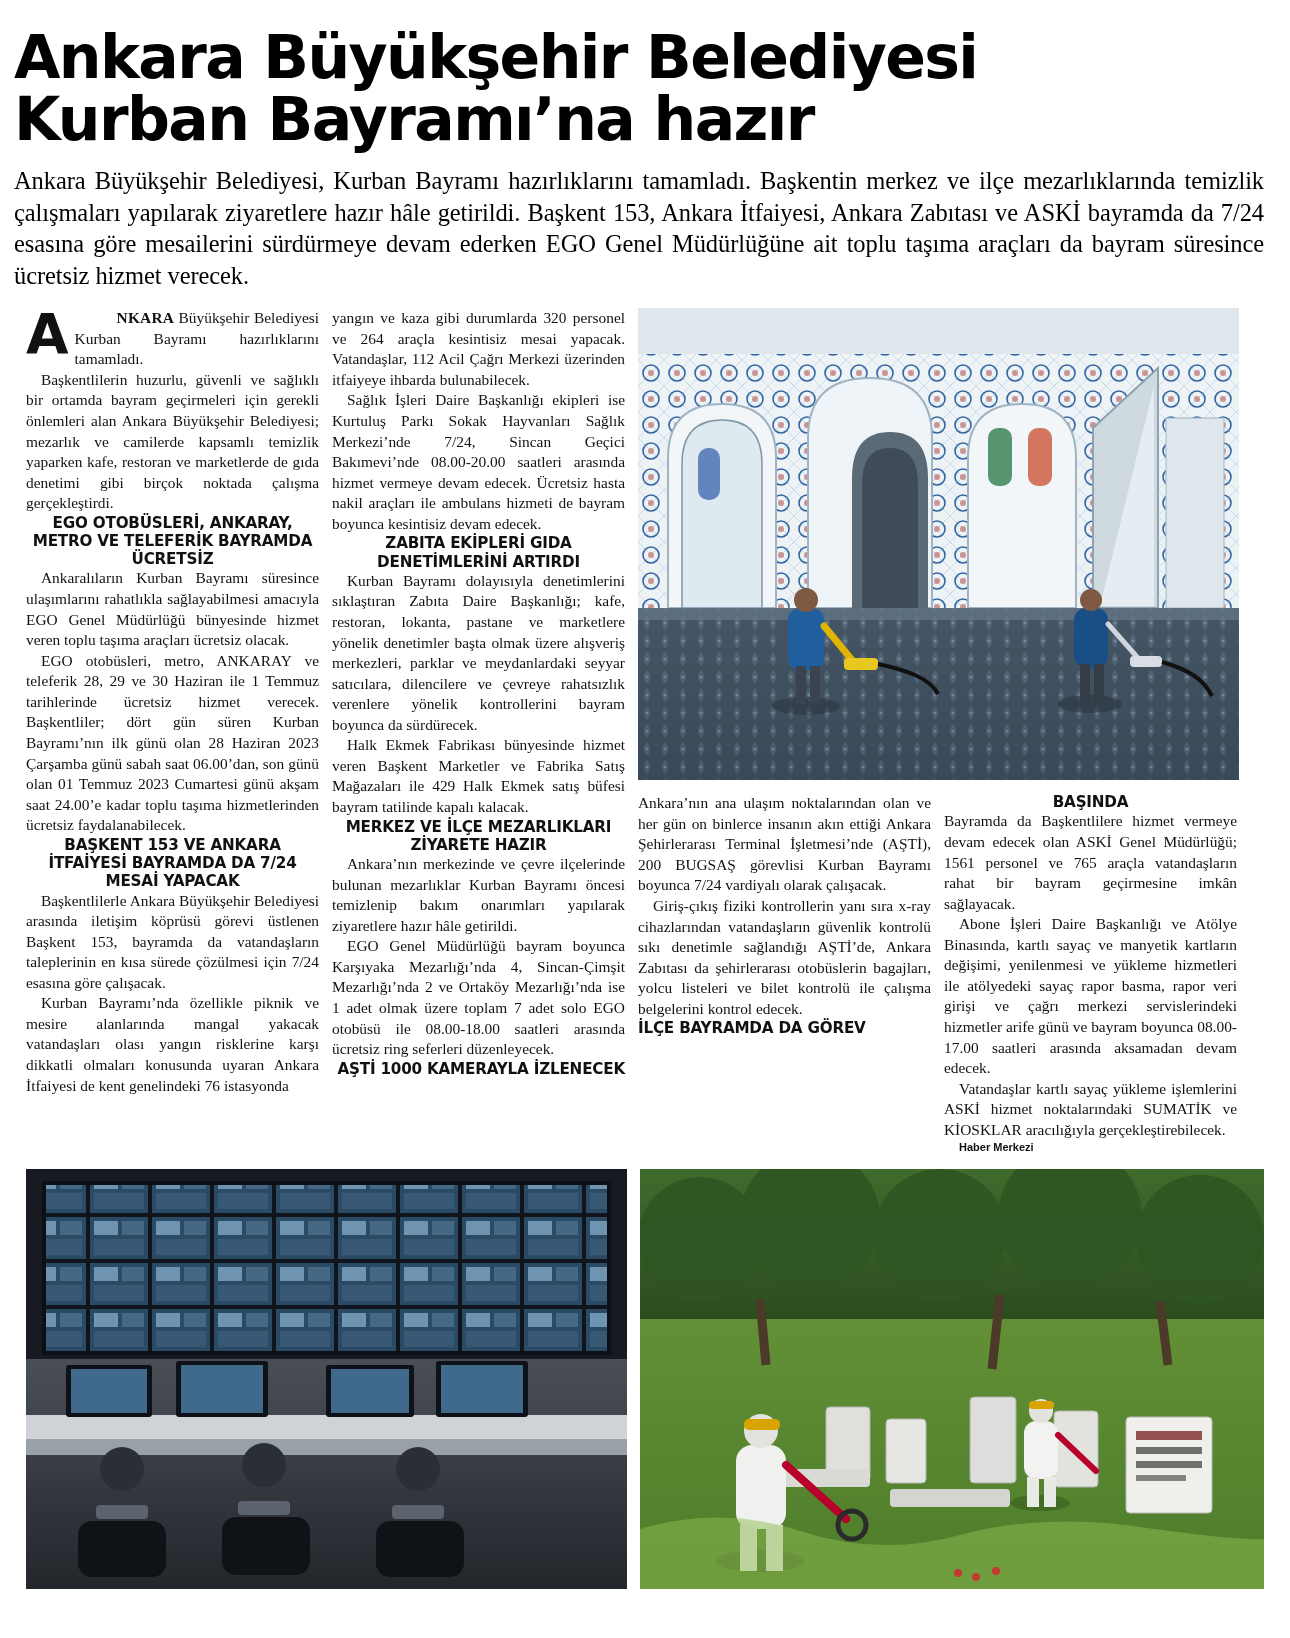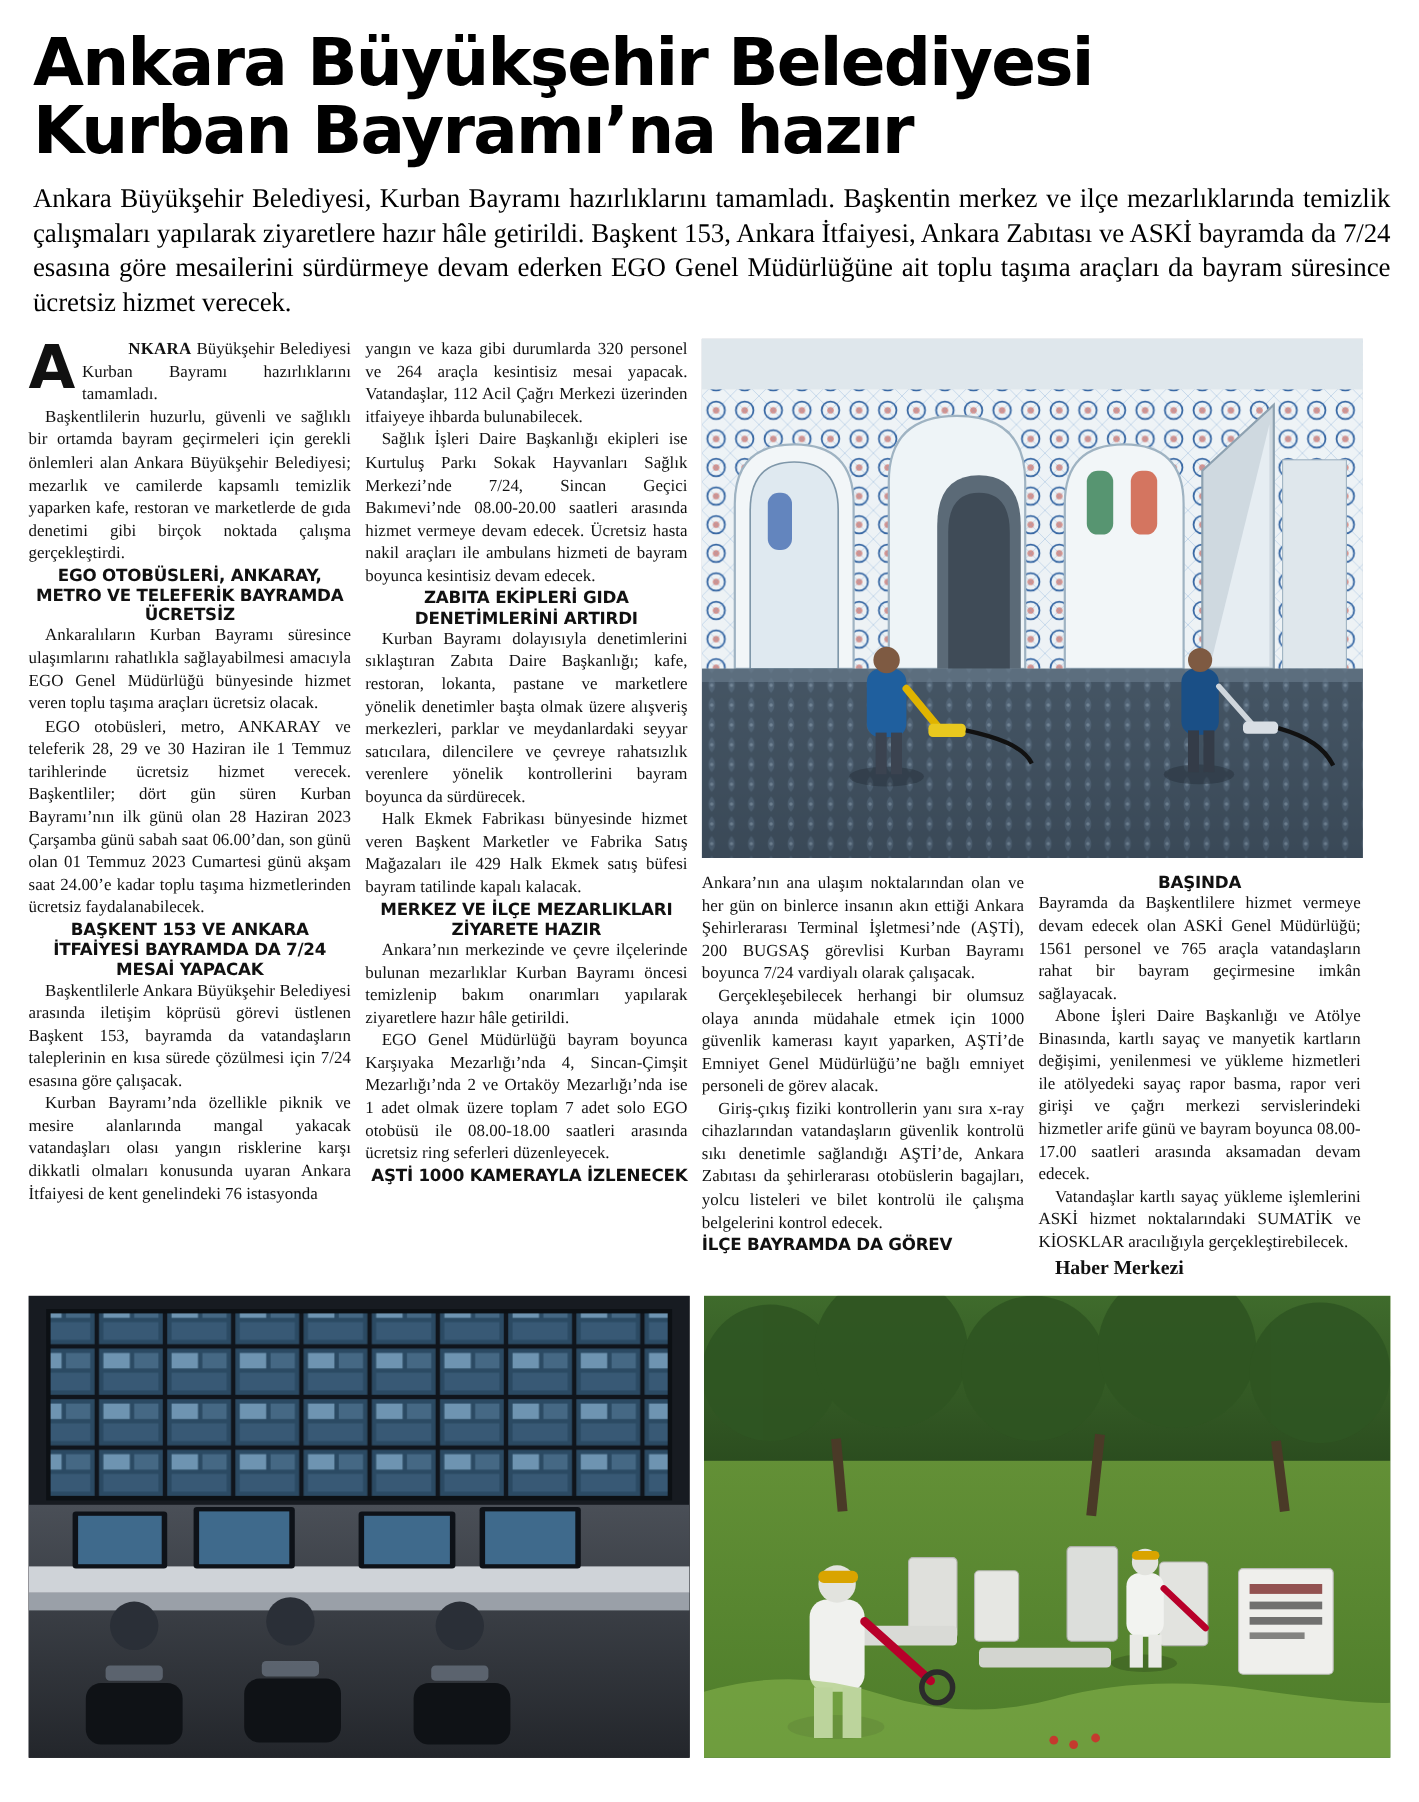--- a/index.html
+++ b/index.html
@@ -16,21 +16,21 @@
     overflow: hidden;
   }
   .page {
     width: 1290px;
     height: 1638px;
     padding: 0;
     box-sizing: border-box;
     position: relative;
   }
   .headline-wrap {
-    padding: 26px 26px 0 30px;
+    padding: 26px 26px 0 14px;
   }
   h1.headline {
     font-family: "DejaVu Sans", sans-serif;
     font-weight: bold;
     font-size: 60px;
     line-height: 1.04;
     letter-spacing: -1.6px;
     margin: 0;
     color: #000;
   }
@@ -105,23 +105,23 @@
     height: 472px;
     position: relative;
     overflow: hidden;
     background: #9aa7b4;
   }
   .lower-right-cols {
     display: flex;
     gap: 13px;
   }
   .byline {
-    font-family: Liberation Serif, serif;
+    font-family: Liberation Sans, sans-serif;
     font-weight: bold;
-    font-size: 18px;
+    font-size: 11px;
     margin-top: 6px;
     text-indent: 0;
   }
   .bottom-photos {
     display: flex;
     gap: 13px;
     padding: 14px 26px 0 26px;
     box-sizing: border-box;
   }
   .photo-bl {
@@ -246,21 +246,20 @@
             <path d="M470 316 L500 350" stroke="#cfd6dc" stroke-width="5" stroke-linecap="round"></path>
             <rect x="492" y="348" width="32" height="11" rx="4" fill="#d8dee4"></rect>
             <path d="M524 354 C552 362 566 372 574 388" stroke="#111" stroke-width="4" fill="none"></path>
           </g>
         </svg>
       </div>
 
       <div class="lower-right-cols">
         <div class="col">
           <p class="first">Ankara’nın ana ulaşım noktalarından olan ve her gün on binlerce insanın akın ettiği Ankara Şehirlerarası Terminal İşletmesi’nde (AŞTİ), 200 BUGSAŞ görevlisi Kurban Bayramı boyunca 7/24 vardiyalı olarak çalışacak.</p>
-          <p>Gerçekleşebilecek herhangi bir olumsuz olaya anında müdahale etmek için 1000 güvenlik kamerası kayıt yaparken, AŞTİ’de Emniyet Genel Müdürlüğü’ne bağlı emniyet personeli de görev alacak.</p>
           <p>Giriş-çıkış fiziki kontrollerin yanı sıra x-ray cihazlarından vatandaşların güvenlik kontrolü sıkı denetimle sağlandığı AŞTİ’de, Ankara Zabıtası da şehirlerarası otobüslerin bagajları, yolcu listeleri ve bilet kontrolü ile çalışma belgelerini kontrol edecek.</p>
           <p class="subhead" style="text-align:left;">İLÇE BAYRAMDA DA GÖREV</p>
         </div>
         <div class="col">
           <p class="subhead" style="margin-top:0;">BAŞINDA</p>
           <p class="first">Bayramda da Başkentlilere hizmet vermeye devam edecek olan ASKİ Genel Müdürlüğü; 1561 personel ve 765 araçla vatandaşların rahat bir bayram geçirmesine imkân sağlayacak.</p>
           <p>Abone İşleri Daire Başkanlığı ve Atölye Binasında, kartlı sayaç ve manyetik kartların değişimi, yenilenmesi ve yükleme hizmetleri ile atölyedeki sayaç rapor basma, rapor veri girişi ve çağrı merkezi servislerindeki hizmetler arife günü ve bayram boyunca 08.00-17.00 saatleri arasında aksamadan devam edecek.</p>
           <p>Vatandaşlar kartlı sayaç yükleme işlemlerini ASKİ hizmet noktalarındaki SUMATİK ve KİOSKLAR aracılığıyla gerçekleştirebilecek.</p>
           <p class="byline">Haber Merkezi</p>
         </div>

